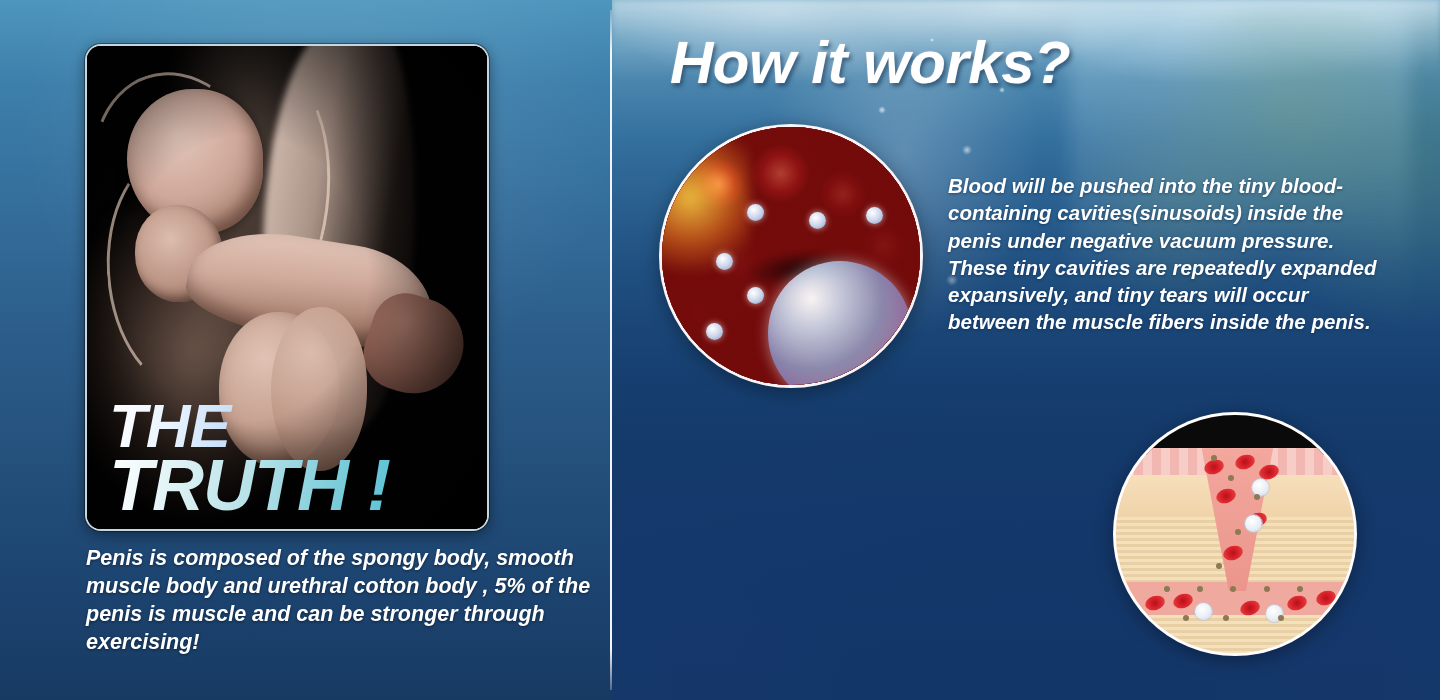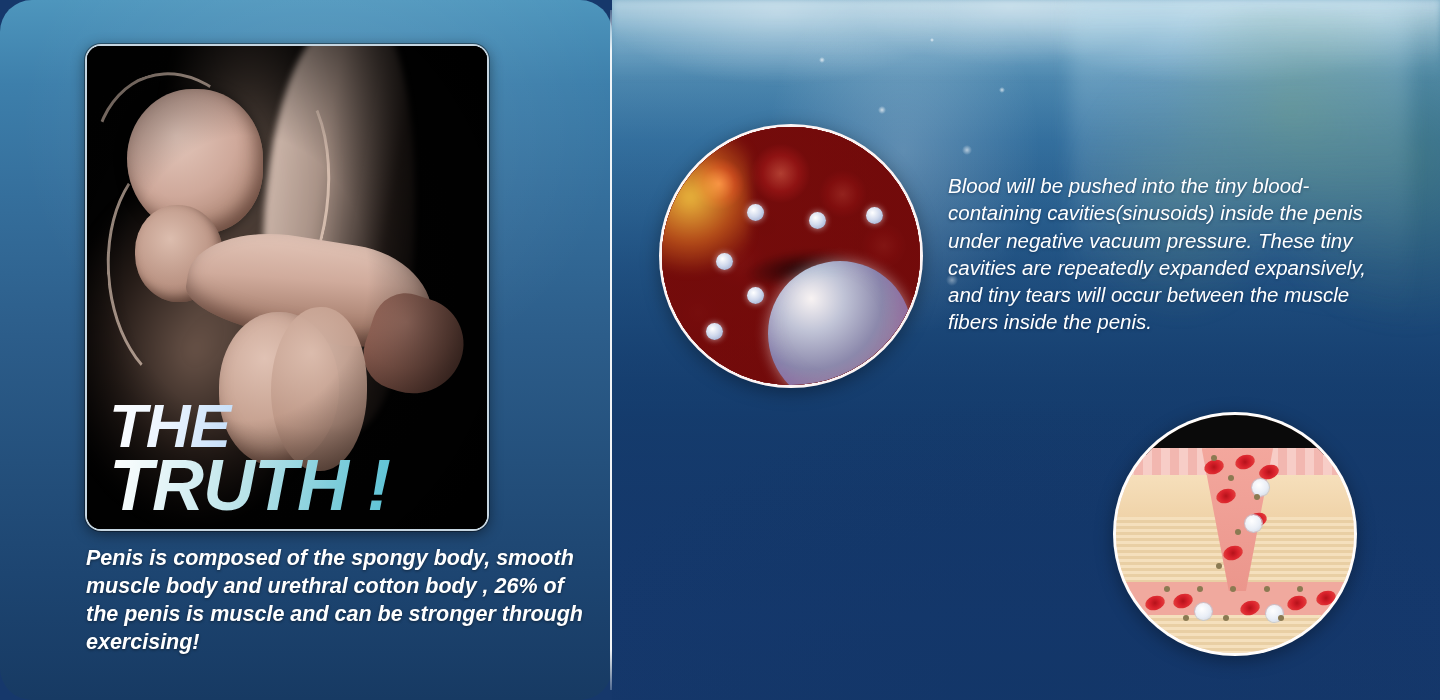--- a/index.html
+++ b/index.html
@@ -8,21 +8,20 @@
     font-family:"Liberation Sans","DejaVu Sans",sans-serif;
     background:#16386b;
   }
   .stage{position:relative;width:1440px;height:700px;overflow:hidden;}
 
   
   .left-panel{
     position:absolute;left:0;top:0;width:612px;height:700px;
     background:linear-gradient(180deg,#4e96bd 0%,#3d7fab 12%,#356f9c 28%,#2c5d8a 48%,#24507c 66%,#1d4571 82%,#173a63 100%);
     overflow:hidden;
-    border-radius:32px;
   }
   .left-panel::after{
     content:"";position:absolute;inset:0;
     background:radial-gradient(ellipse 70% 55% at 52% 18%, rgba(255,255,255,.10) 0%, rgba(255,255,255,0) 70%);
     pointer-events:none;
   }
 
   .anatomy-card{
     position:absolute;left:85px;top:44px;width:400px;height:483px;
     border-radius:16px;
@@ -253,21 +252,21 @@
     background:radial-gradient(circle at 50% 50%, #b5121a 0%, #d9212b 42%, #e23a3a 75%, #c2161d 100%);
     transform:rotate(-18deg);
   }
   .ti-wbc{position:absolute;width:17px;height:17px;border-radius:50%;
     background:radial-gradient(circle at 40% 35%, #ffffff 0%, #e9eef6 55%, #c7d2e2 100%);
     box-shadow:0 0 0 1px rgba(190,200,215,.8);
   }
   .ti-dot{position:absolute;width:6px;height:6px;border-radius:50%;background:#8b7a52;}
 
   .para{
-    position:absolute;z-index:5;color:#ffffff;font-style:italic;font-weight:400;
+    position:absolute;z-index:5;color:#ffffff;font-style:italic;font-weight:700;
     line-height:1.33;text-shadow:0 1px 3px rgba(10,35,70,.55);
   }
   .para-1{left:336px;top:172px;width:430px;font-size:20.5px;}
   .para-2{left:70px;top:466px;width:432px;font-size:20.5px;}
 </style>
 </head>
 <body>
 
 <div class="stage">
 
@@ -288,33 +287,34 @@
         <div class="an-scrotum2"></div>
         <div class="an-vignette"></div>
       </div>
 
       <div class="truth-wrap">
         <span class="truth-the">THE</span>
         <span class="truth-truth">TRUTH !</span>
       </div>
     </div>
 
-    <div class="left-caption">Penis is composed of the spongy body, smooth muscle body and urethral cotton body , 26% of the penis is muscle and can be stronger through exercising!</div>
+    <div class="left-caption">Penis is composed of the spongy body, smooth muscle body and urethral cotton body , 5% of the penis is muscle and can be stronger through exercising!</div>
   </div>
 
   <div class="divider"></div>
 
   <div class="right-panel">
     <div class="wsurf"></div>
     <div class="wsurf2"></div>
     <div class="algae"></div>
     <div class="bubbles"></div>
     <div class="rays"></div>
     <div class="rtint"></div>
 
+    <div class="howit">How it works?</div>
 
     <div class="circ circ-blood">
       <div class="bl-cells"></div>
       <div class="bl-glow"></div>
       <div class="bl-dark"></div>
       <div class="bl-wbc" style="left:33%;top:30%"></div>
       <div class="bl-wbc" style="left:57%;top:33%"></div>
       <div class="bl-wbc" style="left:79%;top:31%"></div>
       <div class="bl-wbc" style="left:21%;top:49%"></div>
       <div class="bl-wbc" style="left:33%;top:62%"></div>

